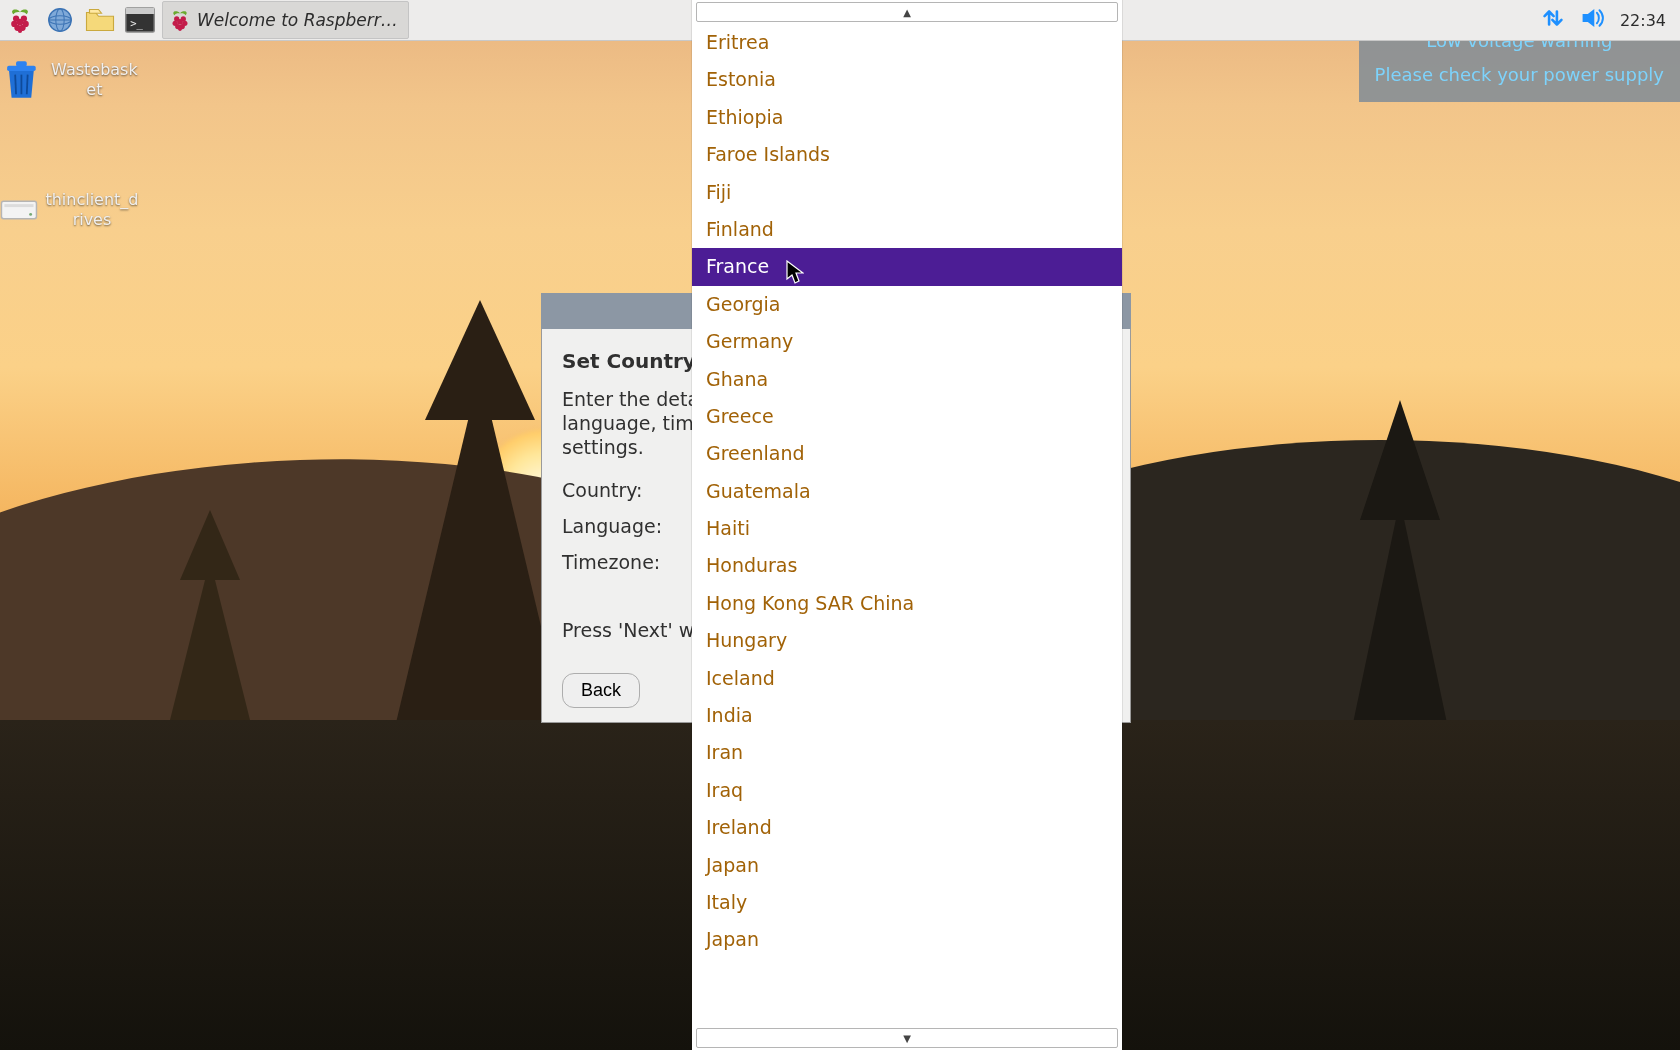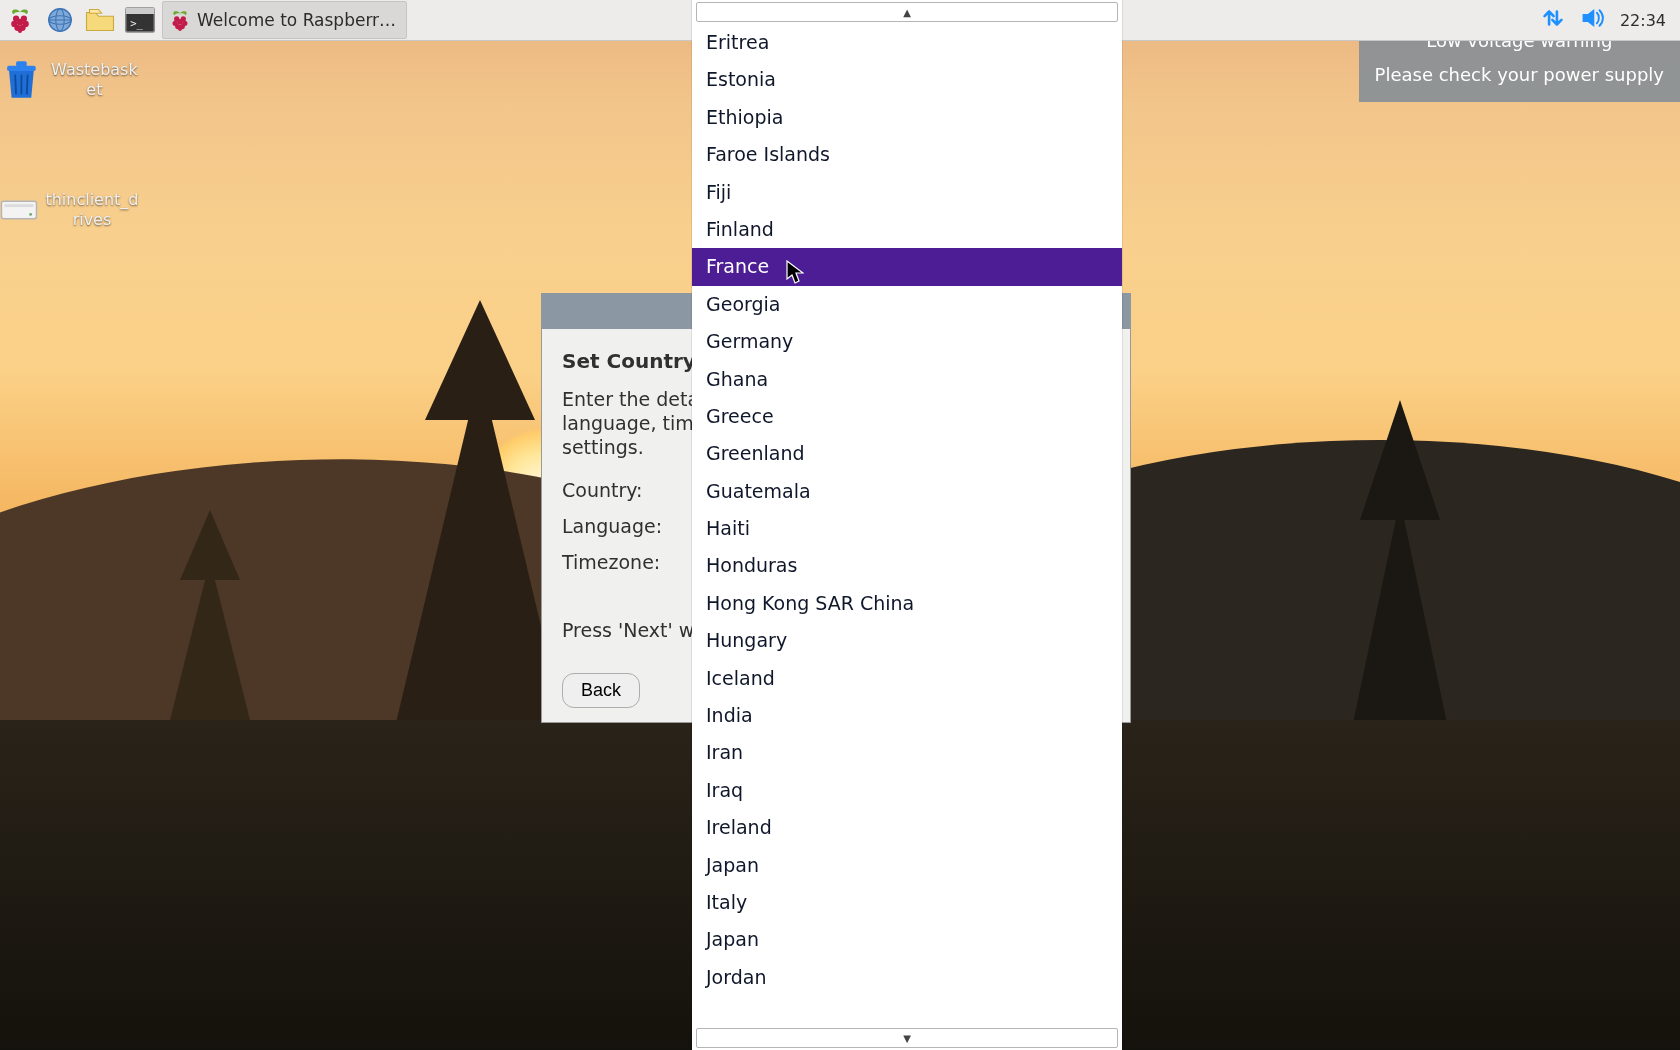--- a/index.html
+++ b/index.html
@@ -138,20 +138,21 @@
   background: #d9d8d6;
   border: 1px solid #c4c4c4;
   border-radius: 2px;
   max-width: 260px;
   cursor: pointer;
 }
 .taskbar .task-item span {
   white-space: nowrap;
   overflow: hidden;
   text-overflow: ellipsis;
+  font-style: italic;
 }
 .taskbar .tray {
   margin-left: auto;
   display: flex;
   align-items: center;
   gap: 14px;
   padding: 0 14px;
 }
 .taskbar .clock {
   color: #2c2c2c;
@@ -179,21 +180,21 @@
 .desktop-icon .label {
   line-height: 1.25;
   word-break: break-word;
 }
 
 
 .voltage-warning {
   position: absolute;
   top: 14px; right: 0;
   background: rgba(128,140,150,0.85);
-  color: #ffffff;
+  color: #7dd3fc;
   font-size: 18px;
   padding: 10px 16px;
   line-height: 1.9;
   z-index: 18;
   text-align: center;
 }
 
 
 .wizard {
   position: absolute;
@@ -272,21 +273,21 @@
 }
 .dropdown .list {
   flex: 1;
   overflow: hidden;
 }
 .dropdown .item {
   padding: 0 14px;
   height: 37.4px;
   line-height: 37.4px;
   font-size: 19px;
-  color: #0f172a;
+  color: #a16207;
   cursor: pointer;
   white-space: nowrap;
 }
 .dropdown .item.highlight {
   background: #4c1d95;
   color: #fff;
 }
 
 
 .cursor {
@@ -441,21 +442,20 @@
       <div class="item">Hong Kong SAR China</div>
       <div class="item">Hungary</div>
       <div class="item">Iceland</div>
       <div class="item">India</div>
       <div class="item">Iran</div>
       <div class="item">Iraq</div>
       <div class="item">Ireland</div>
       <div class="item">Japan</div>
       <div class="item">Italy</div>
       <div class="item">Japan</div>
-      <div class="item">Jordan</div>
     </div>
   <div class="scroll-btn">
     <span>▼</span>
   </div>
 </div>
 
 <svg class="cursor" style="left:786px; top:260px;" width="18" height="26" viewBox="0 0 18 26">
   <path d="M1 1l0 18 5-4 3 8 4-2-3-8 7 0z" fill="#000" stroke="#fff" stroke-width="1.2"></path>
 </svg>
 

